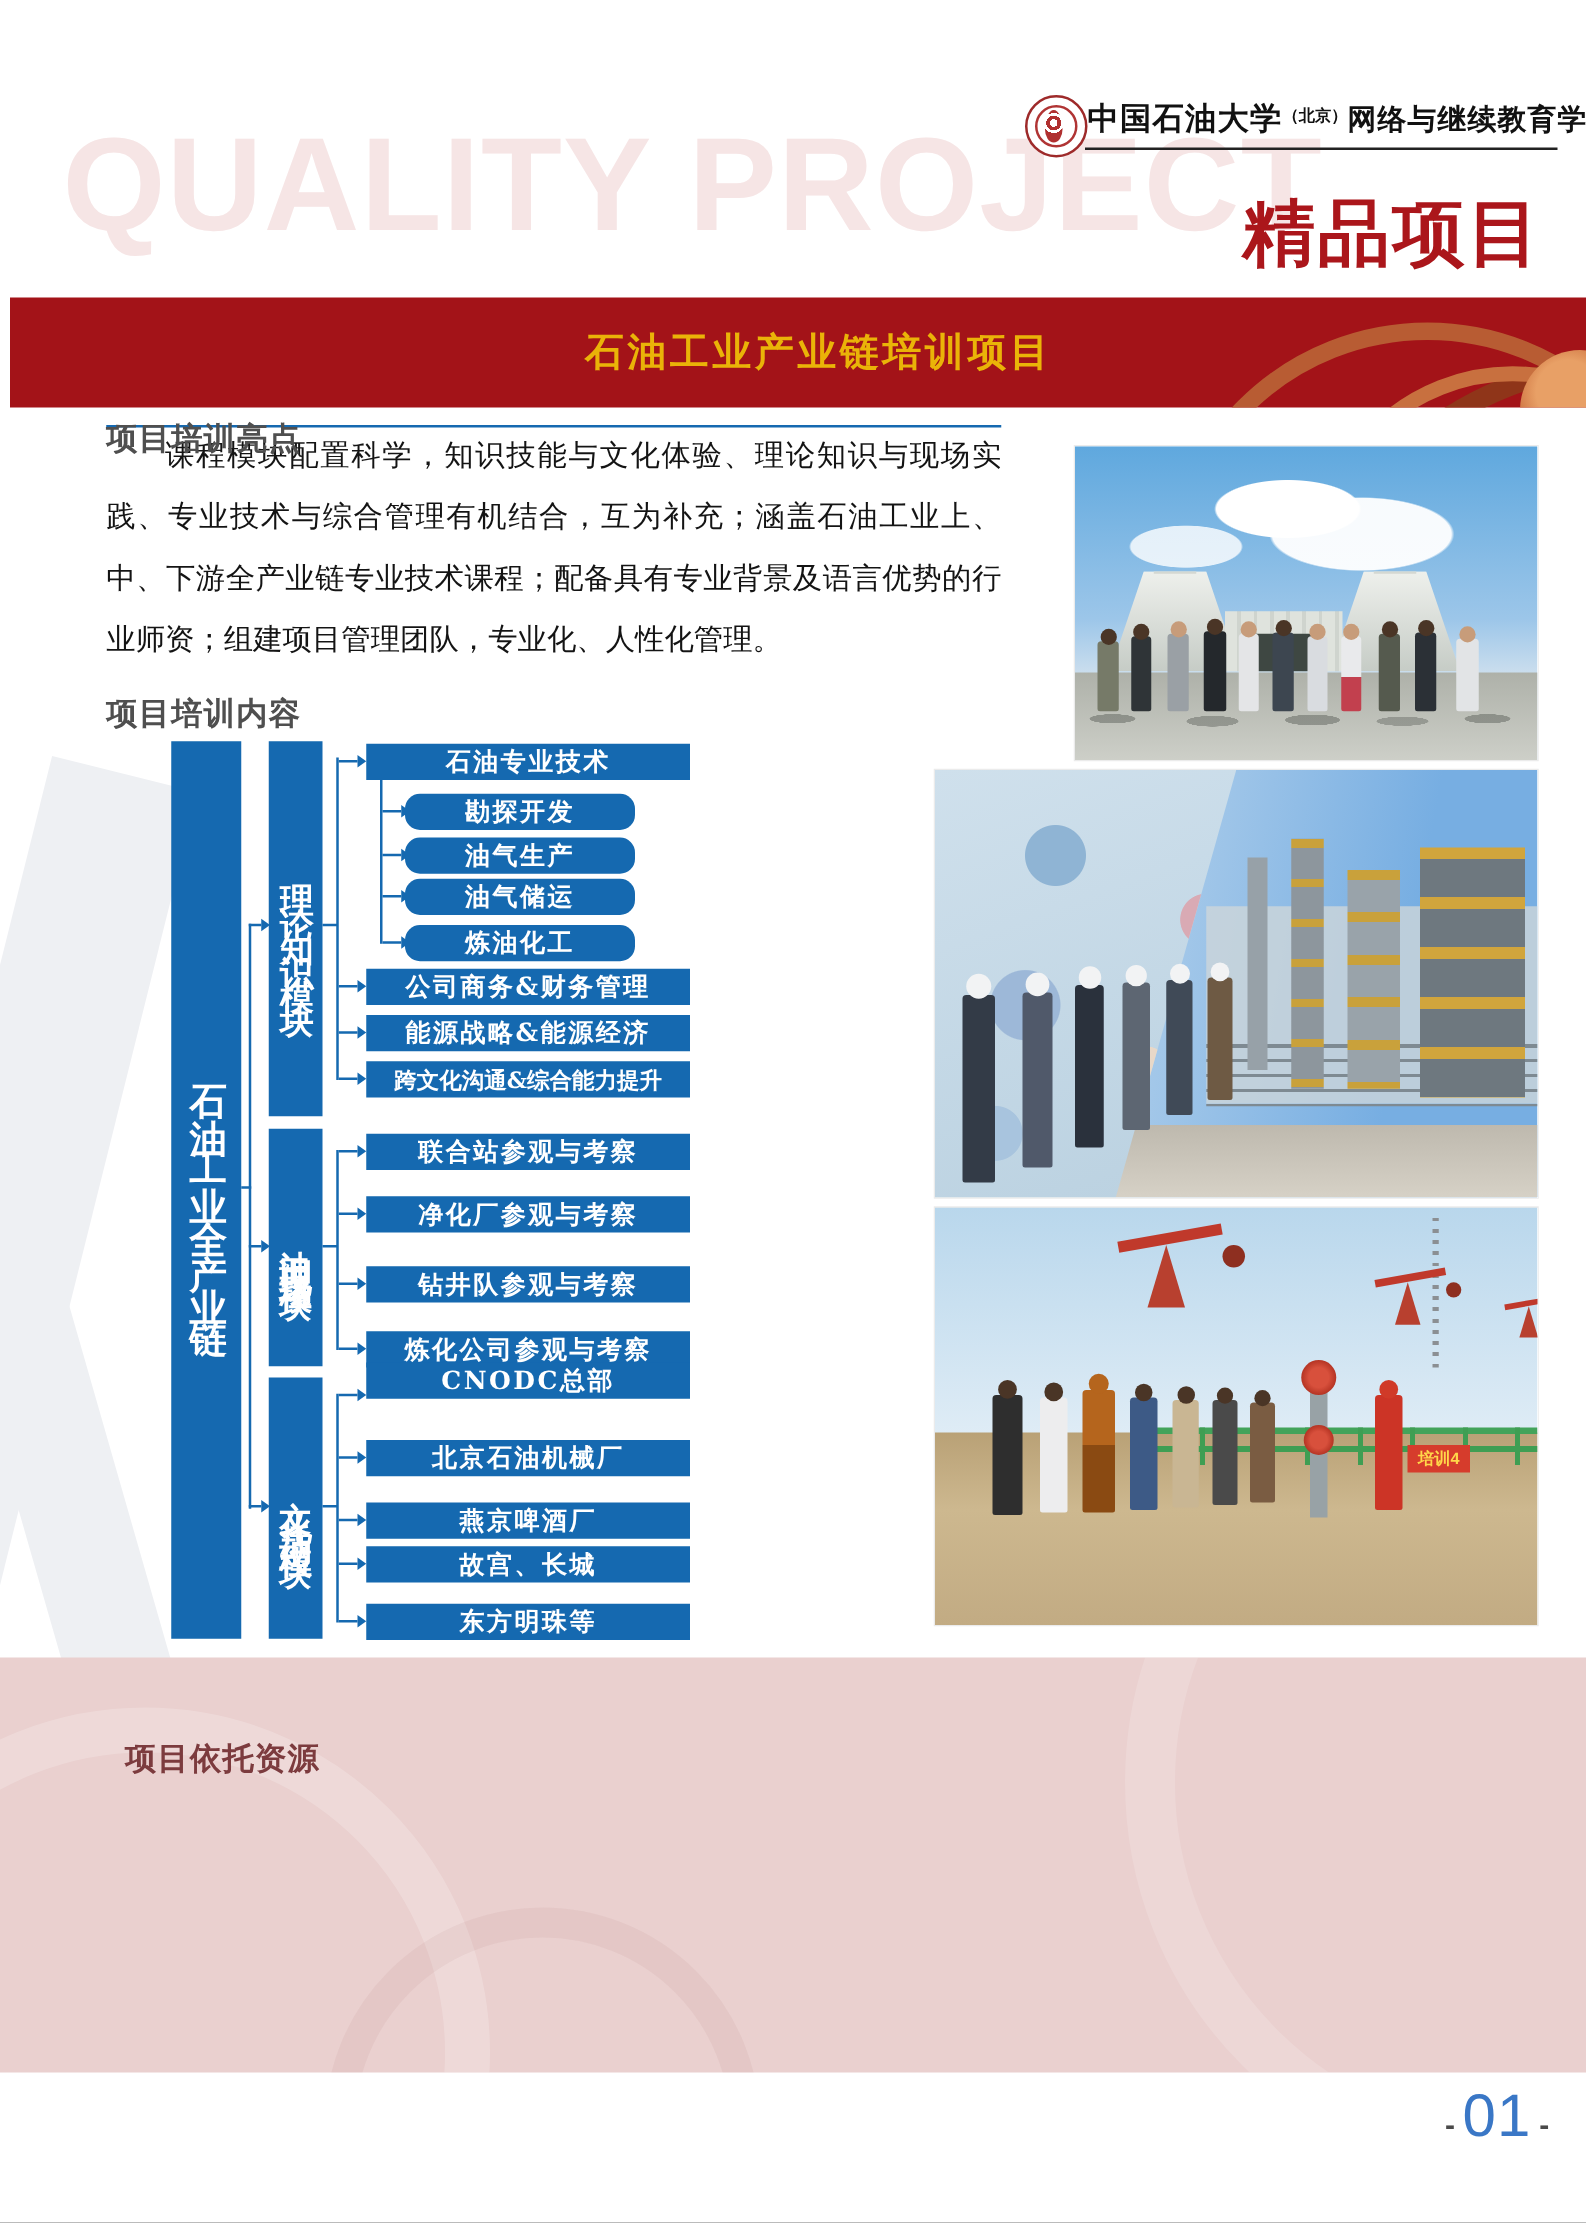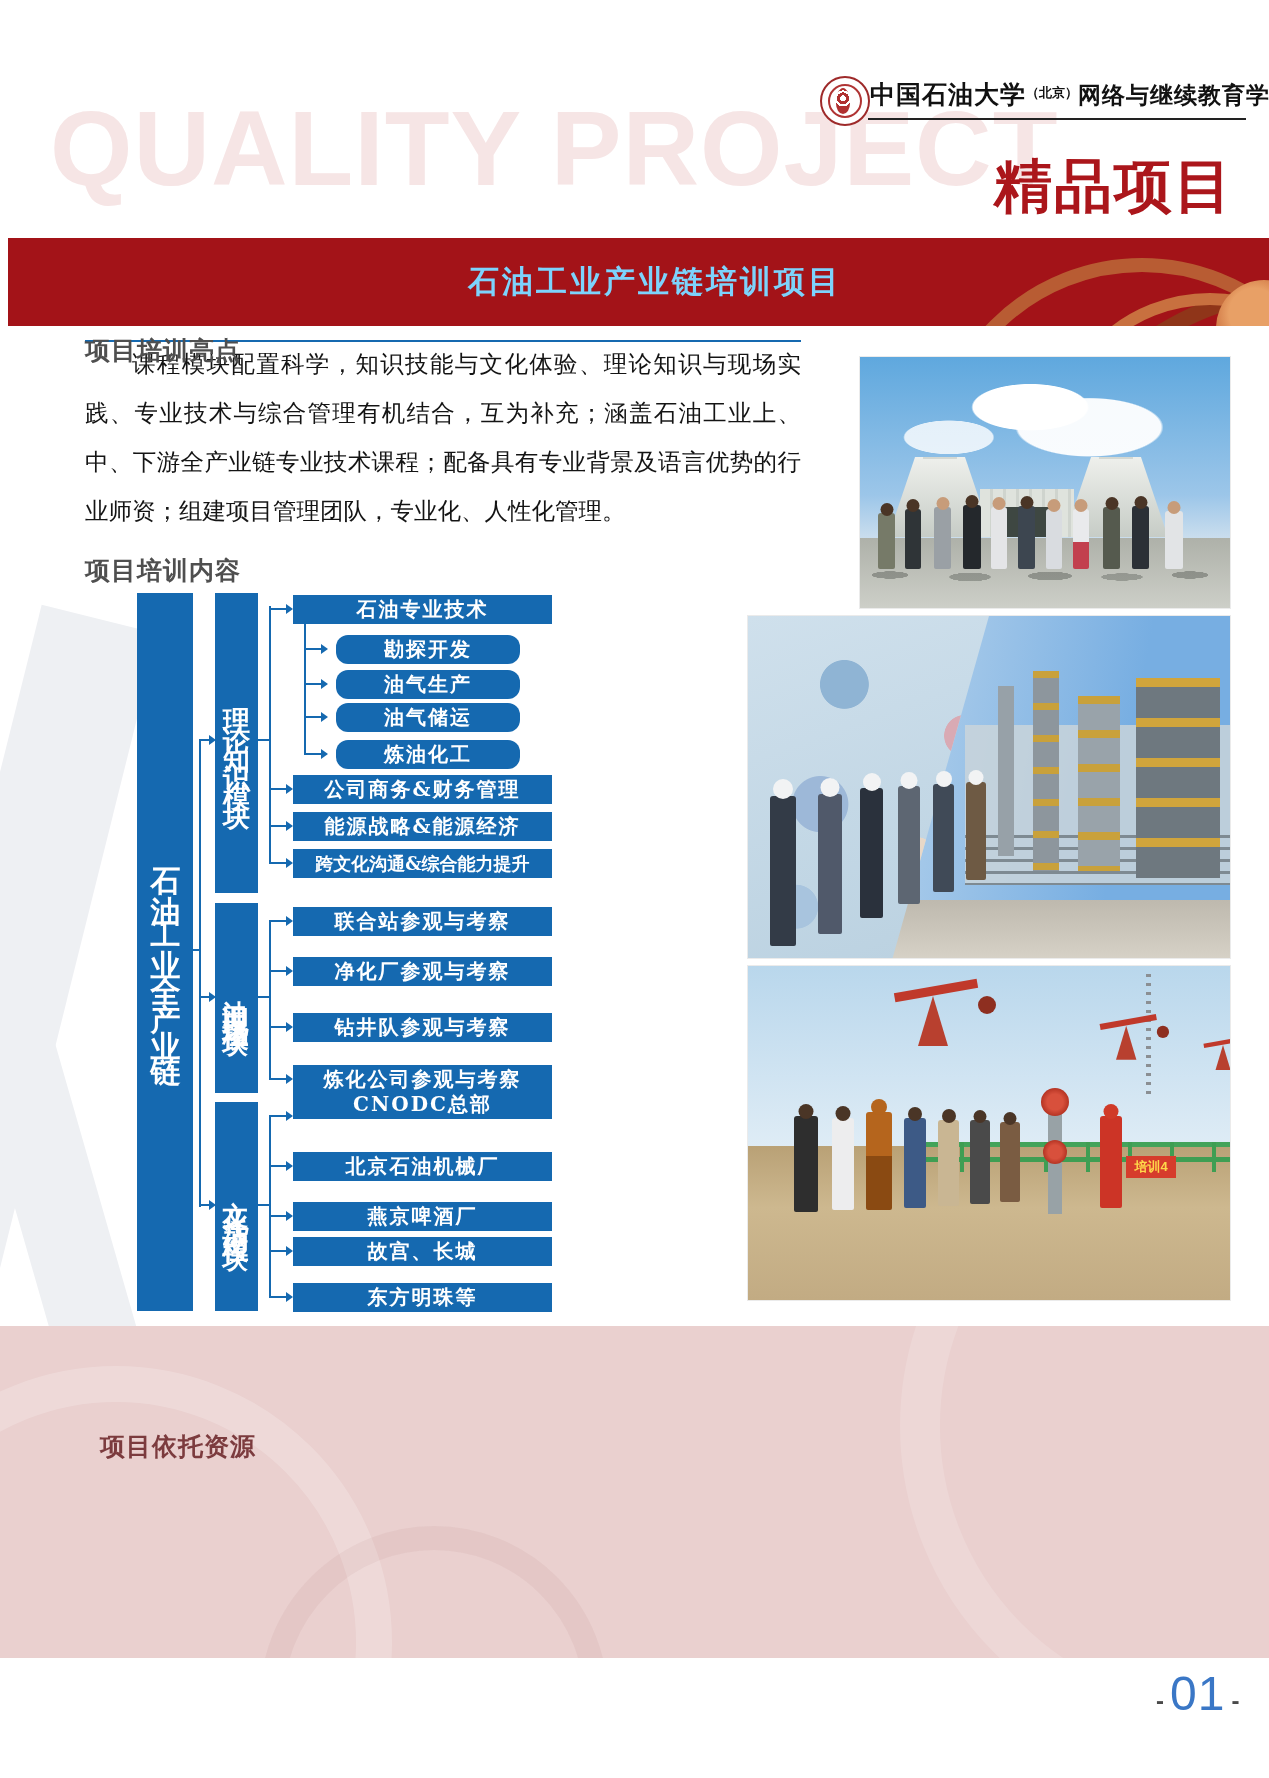--- a/index.html
+++ b/index.html
@@ -25,21 +25,21 @@
   .uni-underline{position:absolute;left:868px;top:118px;width:378px;height:2px;background:#222;z-index:2;}
 
   .watermark{position:absolute;left:50px;top:88px;z-index:0;font-weight:900;font-size:106px;
         letter-spacing:1px;color:#f6e5e5;white-space:nowrap;font-family:"Liberation Sans",sans-serif;}
   .category{position:absolute;left:994px;top:148px;z-index:2;font-weight:900;font-size:58px;
         color:#ab161b;letter-spacing:2px;font-family:"Liberation Sans",sans-serif;}
 
   
   .band{position:absolute;left:8px;top:238px;width:1261px;height:88px;background:#a31318;overflow:hidden;z-index:1;}
   .band-title{position:relative;z-index:3;width:100%;height:100%;display:flex;align-items:center;justify-content:center;
-        padding-left:33px;box-sizing:border-box;color:#7dd3fc;font-weight:bold;font-size:31px;letter-spacing:3px;}
+        padding-left:33px;box-sizing:border-box;color:#eab308;font-weight:bold;font-size:31px;letter-spacing:3px;}
   .band .ring{position:absolute;border-radius:50%;}
   .ring.r1{width:400px;height:400px;left:920px;top:20px;border:14px solid #b85c33;}
   .ring.r2{width:300px;height:300px;left:1040px;top:55px;border:12px solid #c8703f;}
   .ring.r3{width:520px;height:520px;left:1020px;top:45px;border:16px solid #8f3519;}
   .glow{position:absolute;left:1208px;top:42px;width:96px;height:96px;border-radius:50%;
         background:radial-gradient(circle at 40% 35%, #e8a066 0 30%, #b54a1f 70%, #7e2410 100%);}
 
   
   .h-gray{position:absolute;z-index:2;font-weight:bold;font-size:25px;color:#4f4f4f;letter-spacing:1px;}
   .h-maroon{position:absolute;z-index:2;font-weight:bold;font-size:25px;color:#7c3b3e;letter-spacing:1px;}
@@ -56,21 +56,21 @@
   .bar.m0{left:215px;top:593px;width:43px;height:300px;}
   .bar.m0 span{font-size:27px;letter-spacing:19px;}
   .bar.m1{left:215px;top:903px;width:43px;height:190px;}
   .bar.m1 span{font-size:26px;letter-spacing:6px;}
   .bar.m2{left:215px;top:1102px;width:43px;height:209px;}
   .bar.m2 span{font-size:26px;letter-spacing:9px;}
 
   .fb{position:absolute;left:293px;width:259px;height:29px;background:#1569b0;color:#fff;z-index:2;
       display:flex;align-items:center;justify-content:center;font-family:"DejaVu Serif",serif;
       font-weight:bold;font-size:20px;letter-spacing:2px;}
-  .fb.sub{left:336px;width:184px;border-radius:12px;}
+  .fb.sub{left:324px;width:184px;border-radius:12px;}
   .fb.tight{font-size:18px;letter-spacing:0;}
   .fb0{top:595px}.fb1{top:635px}.fb2{top:670px}.fb3{top:703px}.fb4{top:740px}
   .fb5{top:775px}.fb6{top:812px}.fb7{top:849px}.fb8{top:907px}.fb9{top:957px}
   .fb10{top:1013px}.fb11{top:1065px}.fb12{top:1090px}.fb13{top:1152px}.fb14{top:1202px}
   .fb15{top:1237px}.fb16{top:1283px}
 
   .vl{position:absolute;width:2px;background:#1569b0;z-index:1;display:block;}
   .hl{position:absolute;height:2px;background:#1569b0;z-index:1;display:block;}
   .arrow{position:absolute;height:2px;background:#1569b0;z-index:1;display:block;}
   .arrow::after{content:'';position:absolute;right:-7px;top:-4px;width:0;height:0;
@@ -309,21 +309,21 @@
     <i class="fig" style="left:252px;top:156px;width:20px;height:80px;--c:#7a5c42;--hs:13px"></i>
     <i class="fig" style="left:352px;top:150px;width:22px;height:92px;--c:#cc3426;--h:#d03a28;--hs:15px"></i>
     <div class="sign">培训4</div>
   </div>
 
   <div class="pink">
     <div class="ring pr1"></div>
     <div class="ring pr2"></div>
     <div class="ring pr3"></div>
   </div>
-  <div class="h-maroon" style="left:100px;top:1430px;text-align:center;">项目依托资源</div>
+  <div class="h-maroon" style="left:100px;top:1390px;text-align:center;">项目依托资源</div>
 
   <div class="pagenum">
     <span class="dash">-</span>
     <span class="num">01</span>
     <span class="dash">-</span>
   </div>
 
 </div>
 
 </body></html>

